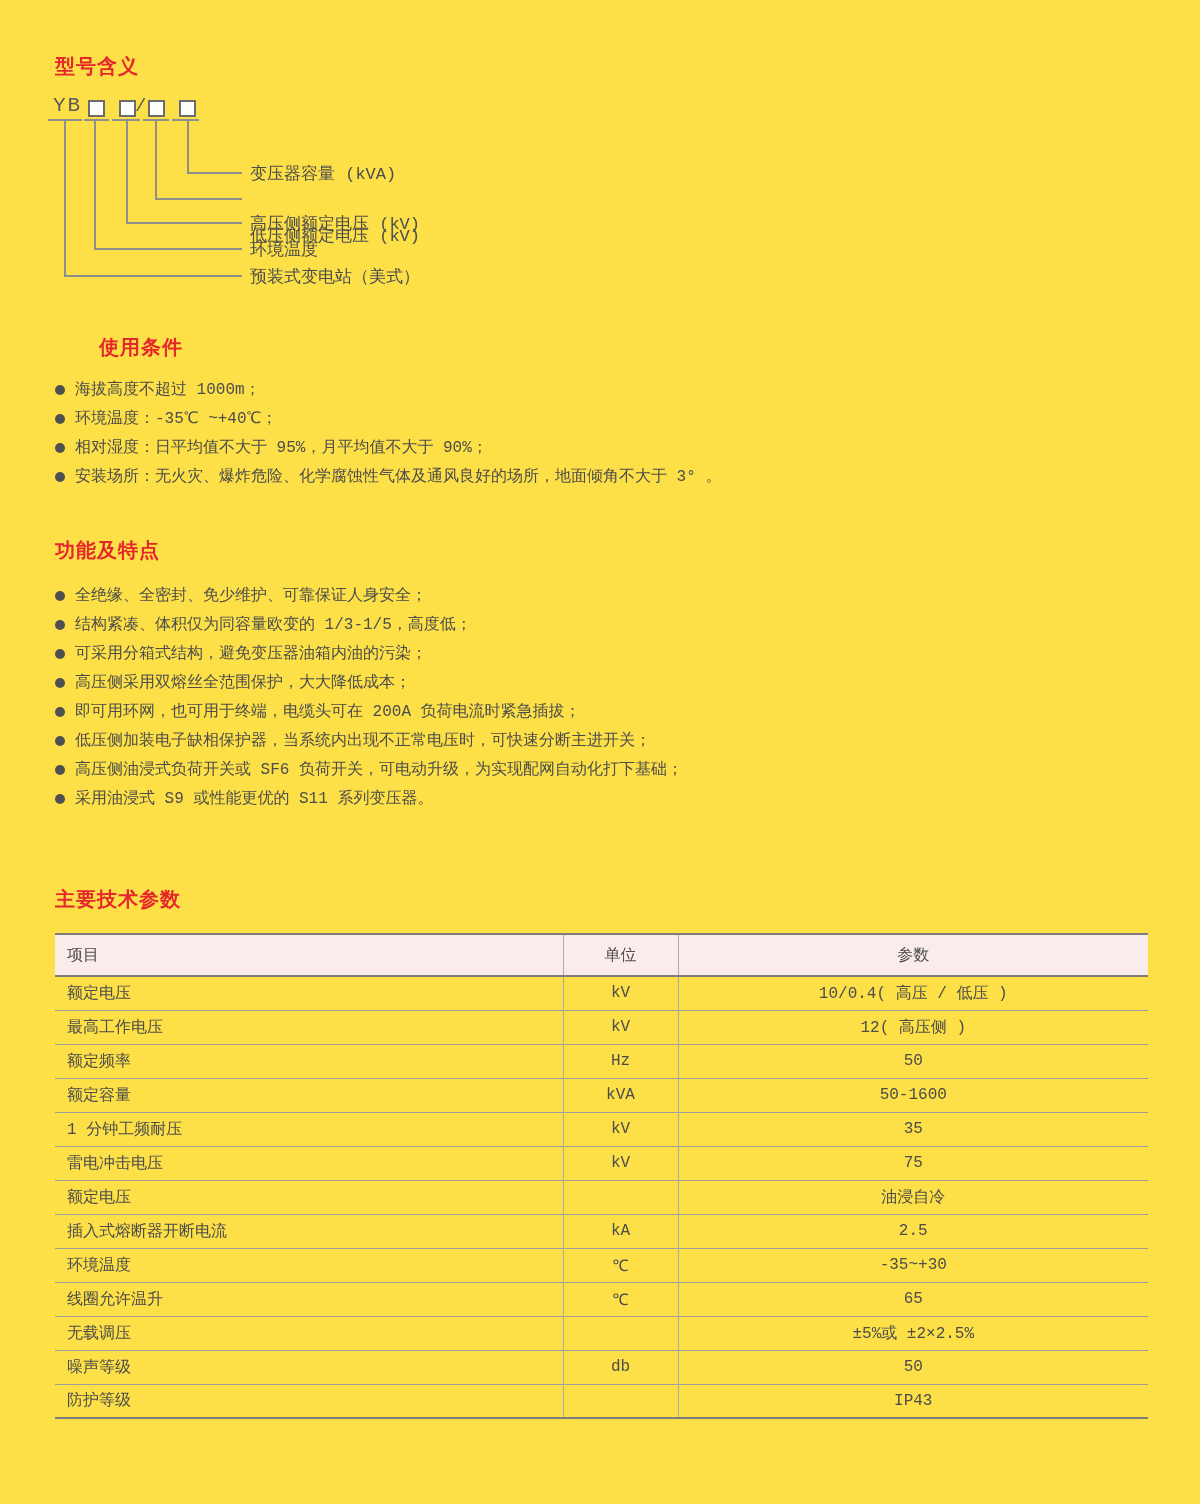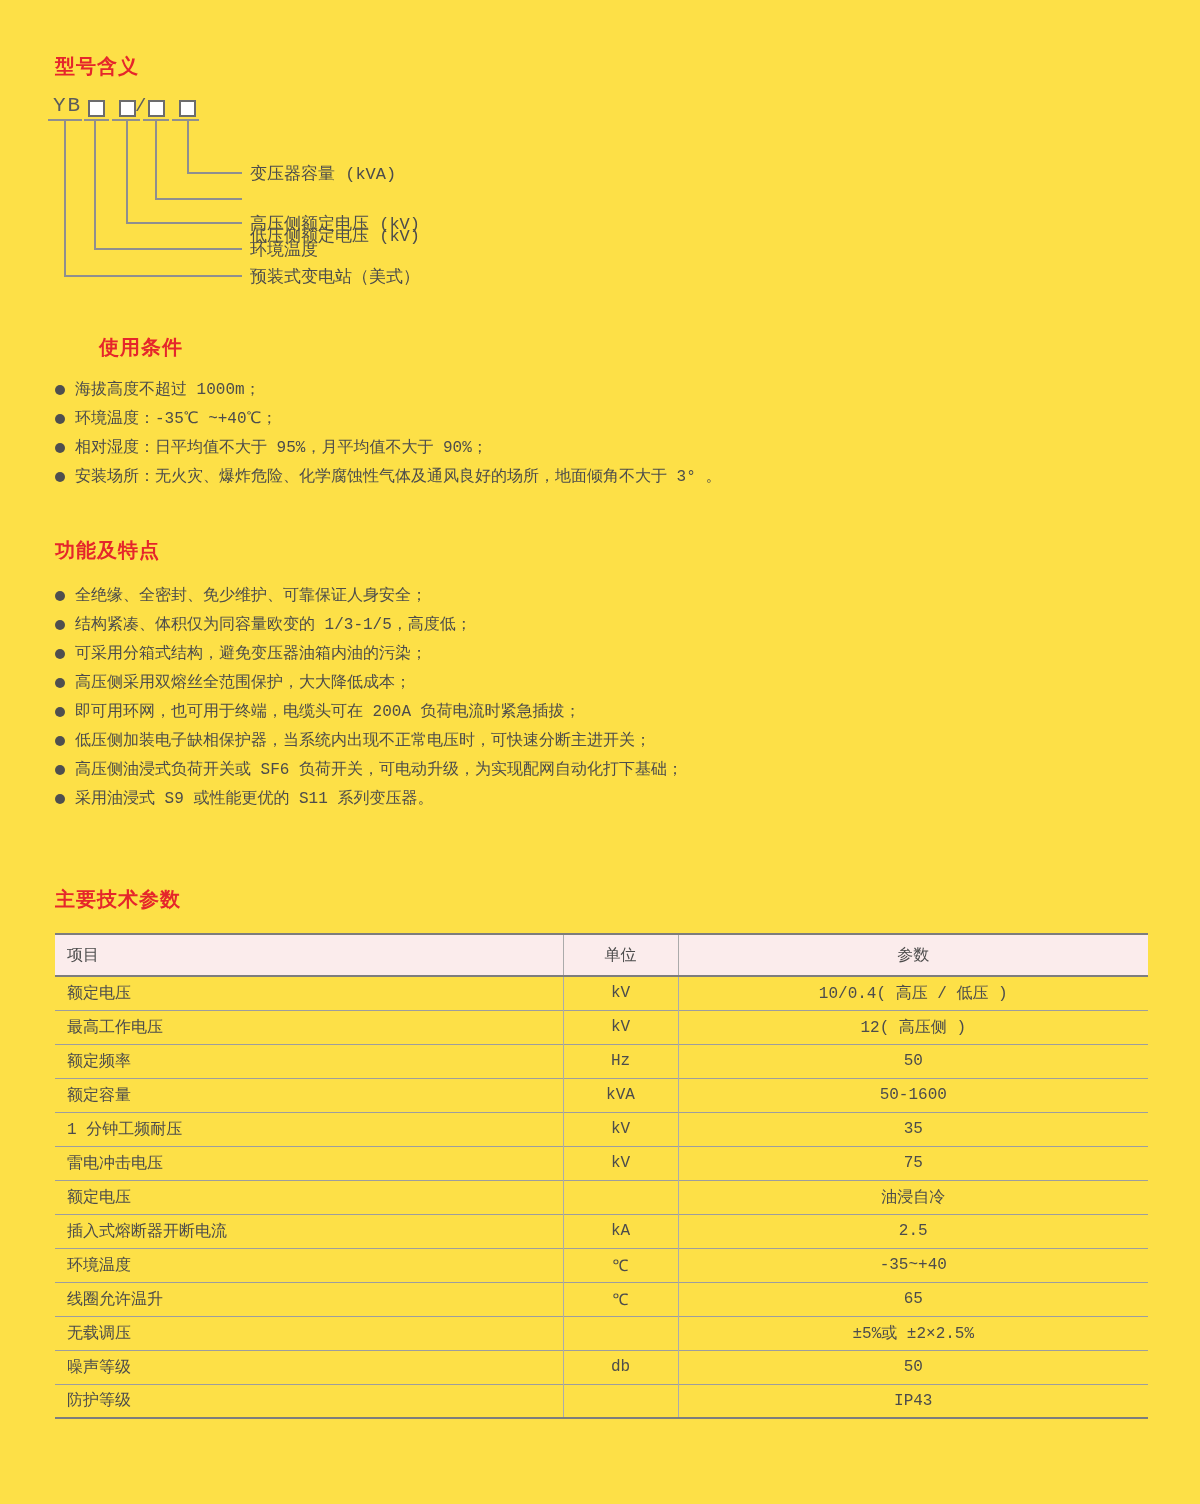--- a/index.html
+++ b/index.html
@@ -235,21 +235,21 @@
 
           <tr>
             <td>插入式熔断器开断电流</td>
             <td>kA</td>
             <td>2.5</td>
           </tr>
 
           <tr>
             <td>环境温度</td>
             <td>℃</td>
-            <td>-35~+40</td>
+            <td>-35~+30</td>
           </tr>
 
           <tr>
             <td>线圈允许温升</td>
             <td>℃</td>
             <td>65</td>
           </tr>
 
           <tr>
             <td>无载调压</td>

